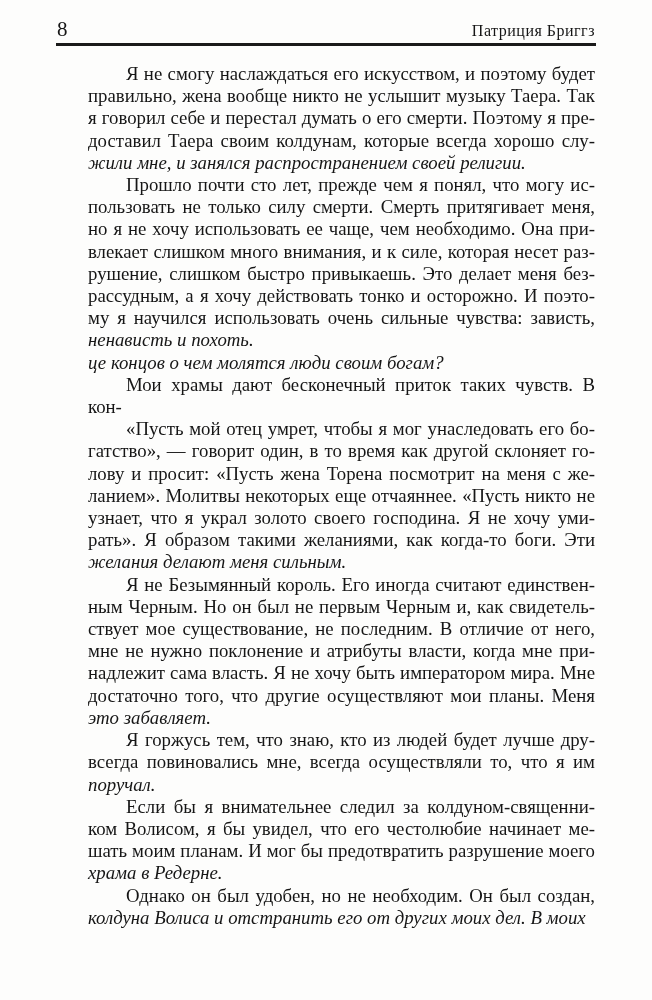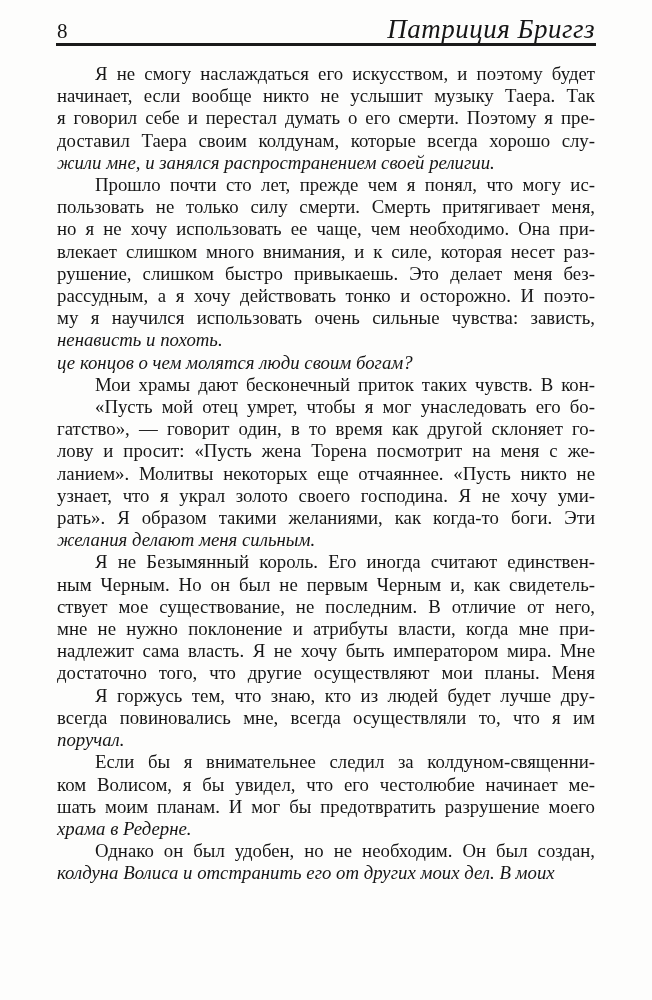--- a/index.html
+++ b/index.html
@@ -25,23 +25,22 @@
     display: flex;
     justify-content: space-between;
     align-items: baseline;
   }
   .page-number {
     font-size: 21px;
     line-height: 26px;
     font-style: normal;
   }
   .header-author {
-    font-size: 27px;
+    font-size: 16px;
     line-height: 26px;
-    font-style: italic;
     letter-spacing: 0.5px;
   }
   .header-rule {
     position: absolute;
     top: 43px;
     left: 56px;
     width: 540px;
     height: 2.5px;
     background: #1a1a1a;
   }
@@ -51,37 +50,38 @@
     left: 57px;
     width: 538px;
     font-size: 18.8px;
     line-height: 22.2px;
   }
   .para { margin: 0; padding: 0; }
   .line {
     text-align: justify;
     text-align-last: justify;
     white-space: normal;
+    margin-left: 31px;
   }
   .line.first { text-indent: 38px; }
   .line.last  { text-align-last: left; font-style: italic; }
 </style>
 </head>
 <body>
 
 <div class="page">
   <div class="running-head">
     <span class="page-number">8</span>
     <span class="header-author">Патриция Бриггз</span>
   </div>
   <div class="header-rule"></div>
   <div class="body-text" id="body-text">
       <div class="para">
         <div class="line first">Я не смогу наслаждаться его искусством, и поэтому будет</div>
-        <div class="line">начинает, если вообще никто не услышит музыку Таера. Так</div>
+        <div class="line">правильно, жена вообще никто не услышит музыку Таера. Так</div>
         <div class="line">я говорил себе и перестал думать о его смерти. Поэтому я пре-</div>
         <div class="line">доставил Таера своим колдунам, которые всегда хорошо слу-</div>
         <div class="line last">жили мне, и занялся распространением своей религии.</div>
       </div>
       <div class="para">
         <div class="line first">Прошло почти сто лет, прежде чем я понял, что могу ис-</div>
         <div class="line">пользовать не только силу смерти. Смерть притягивает меня,</div>
         <div class="line">но я не хочу использовать ее чаще, чем необходимо. Она при-</div>
         <div class="line">влекает слишком много внимания, и к силе, которая несет раз-</div>
         <div class="line">рушение, слишком быстро привыкаешь. Это делает меня без-</div>
@@ -102,20 +102,21 @@
         <div class="line">рать». Я образом такими желаниями, как когда-то боги. Эти</div>
         <div class="line last">желания делают меня сильным.</div>
       </div>
       <div class="para">
         <div class="line first">Я не Безымянный король. Его иногда считают единствен-</div>
         <div class="line">ным Черным. Но он был не первым Черным и, как свидетель-</div>
         <div class="line">ствует мое существование, не последним. В отличие от него,</div>
         <div class="line">мне не нужно поклонение и атрибуты власти, когда мне при-</div>
         <div class="line">надлежит сама власть. Я не хочу быть императором мира. Мне</div>
         <div class="line">достаточно того, что другие осуществляют мои планы. Меня</div>
+        <div class="line last">это забавляет.</div>
       </div>
       <div class="para">
         <div class="line first">Я горжусь тем, что знаю, кто из людей будет лучше дру-</div>
         <div class="line">всегда повиновались мне, всегда осуществляли то, что я им</div>
         <div class="line last">поручал.</div>
       </div>
       <div class="para">
         <div class="line first">Если бы я внимательнее следил за колдуном-священни-</div>
         <div class="line">ком Волисом, я бы увидел, что его честолюбие начинает ме-</div>
         <div class="line">шать моим планам. И мог бы предотвратить разрушение моего</div>

